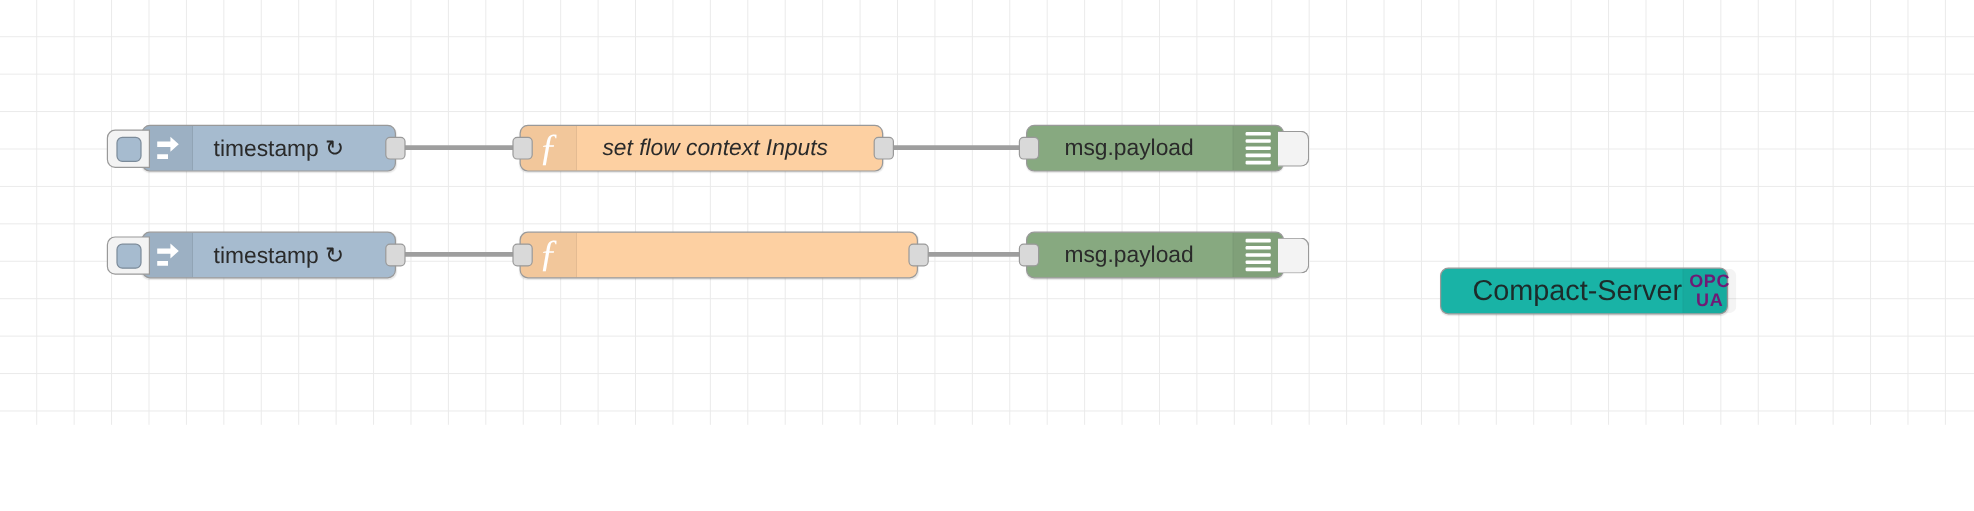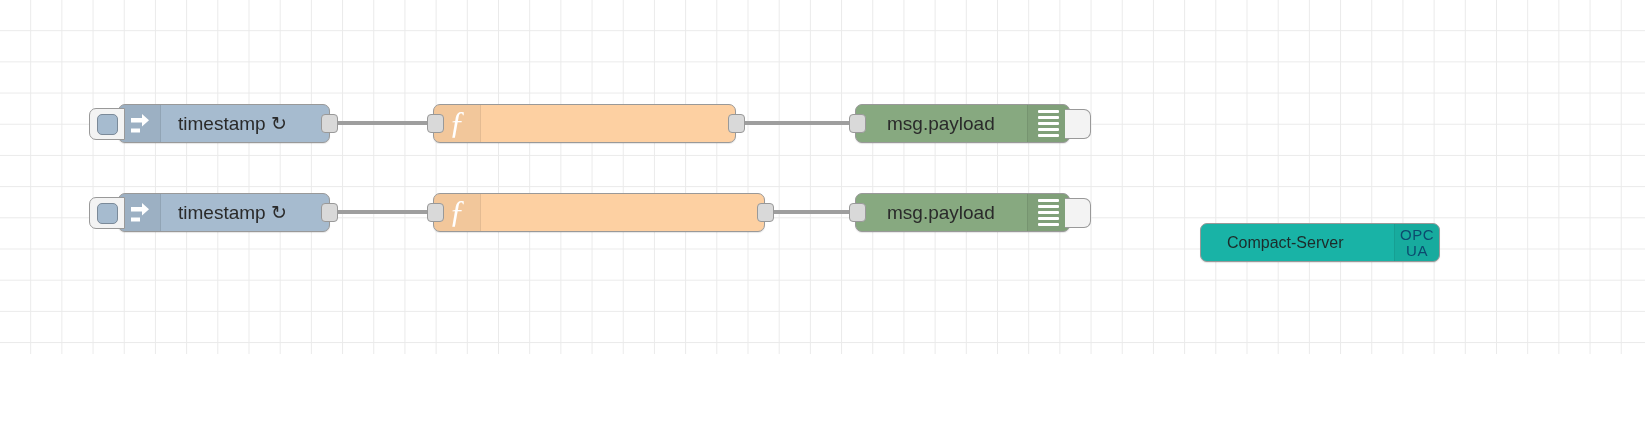--- a/index.html
+++ b/index.html
@@ -171,34 +171,34 @@
     box-sizing: border-box;
     z-index: 2;
   }
 
   
   .opcua-node {
     background: #19b3a6;
   }
   .opcua-node .node-label {
     color: #1d2b2a;
-    font-size: 16px;
+    font-size: 24px;
   }
   .opcua-badge {
     flex: 0 0 44px;
     display: flex;
     flex-direction: column;
     align-items: center;
     justify-content: center;
     background: rgba(0,0,0,0.045);
     border-left: 1.2px solid rgba(0,0,0,0.07);
     border-radius: 0 6px 6px 0;
-    color: #0c4a6e;
+    color: #701a75;
     font-size: 15px;
-    font-weight: normal;
+    font-weight: bold;
     line-height: 1.05;
     letter-spacing: 0.5px;
   }
 </style>
 </head>
 <body>
 
 <div id="canvas">
 
   <div class="wire" style="left:330px; top:121px; width:106px;"></div>
@@ -217,20 +217,21 @@
       <svg width="24" height="24" viewBox="0 0 24 24" aria-hidden="true">
         <path d="M3 6 h11 v-4 l7 6.2 -7 6.2 v-4 h-11 z" fill="#ffffff"></path>
         <path d="M3 16.5 h9 v4 h-9 z" fill="#ffffff"></path>
       </svg>
     </div>
     <div class="node-label" style="padding-left:17px;">timestamp ↻</div>
   </div>
 
   <div class="node function-node" style="left:433px; top:104px; width:303px; height:39px;">
     <div class="fn-icon-box">ƒ</div>
+    <div class="node-label" style="padding-left:21px;">set flow context Inputs</div>
   </div>
 
   <div class="node debug-node" style="left:855px; top:104px; width:215px; height:39px;">
     <div class="debug-toggle"></div>
     <div class="node-label" style="padding-left:31px; flex:1 1 auto;">msg.payload</div>
     <div class="debug-icon-box">
       <div class="debug-lines">
         <span></span>
           <span></span>
           <span></span>

